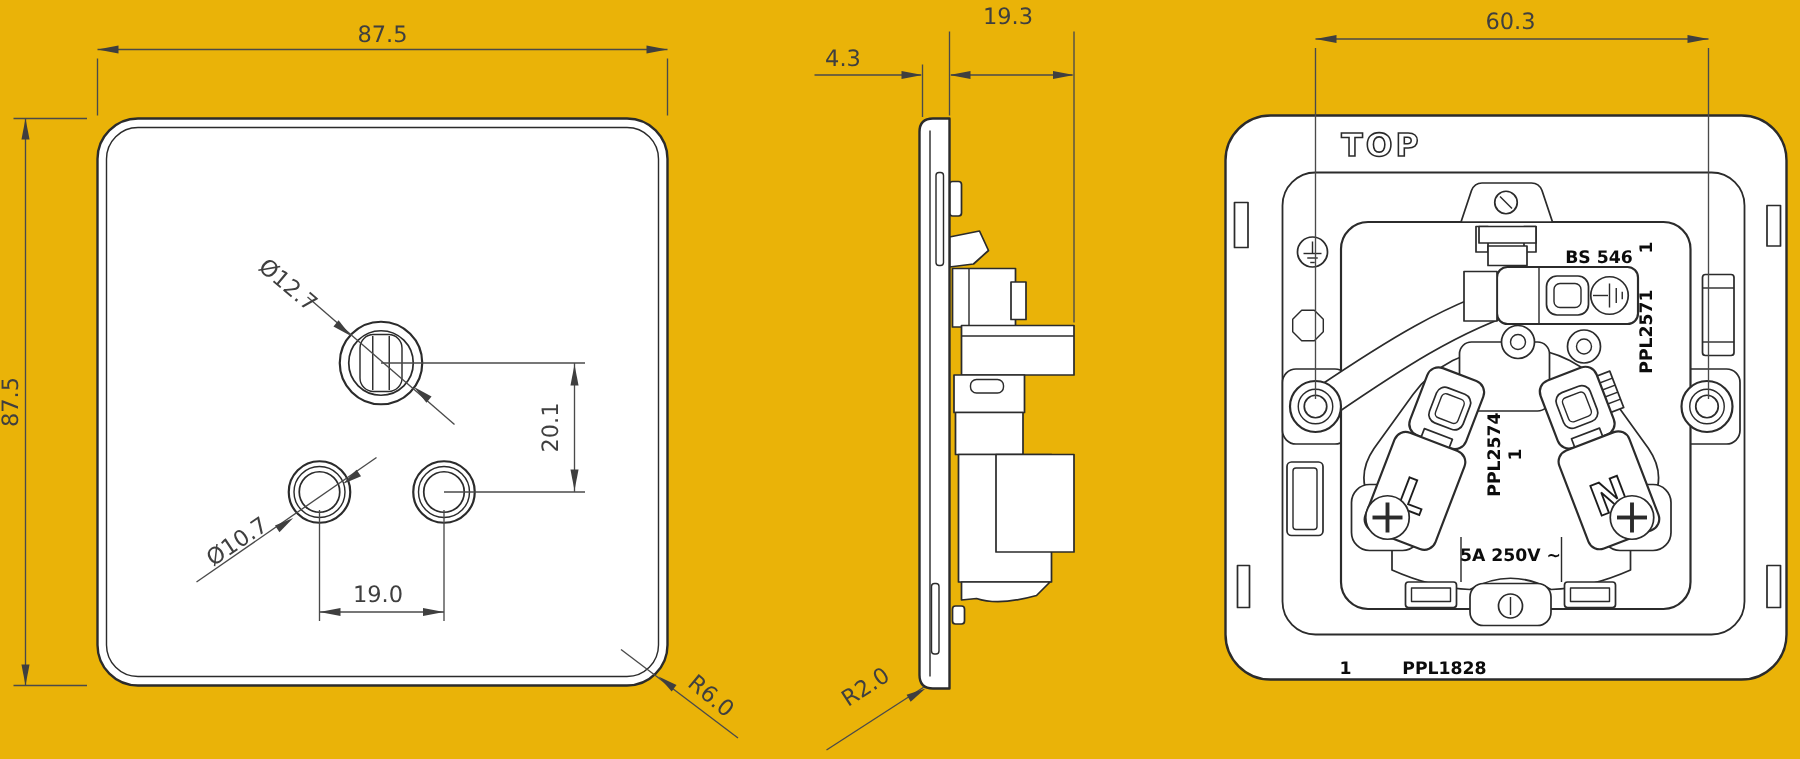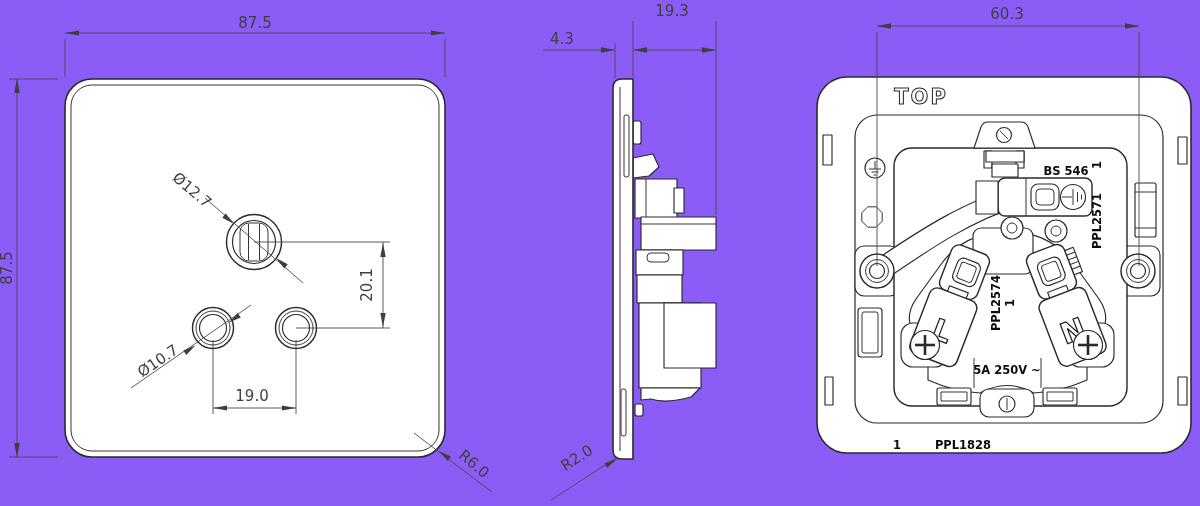--- a/index.html
+++ b/index.html
@@ -1,16 +1,16 @@
 <!DOCTYPE html>
 <html><head>
 <meta charset="utf-8">
 <style>
   html,body{margin:0;padding:0;background:#ffffff;}
-  .canvas{position:relative;width:1200px;height:506px;background:#8b5cf6;overflow:hidden;
+  .canvas{position:relative;width:1200px;height:506px;background:#eab308;overflow:hidden;
           font-family:"DejaVu Sans",sans-serif;}
   svg{display:block;}
   
   .outline{fill:#fff;stroke:#2b2b2b;stroke-width:1.6;stroke-linejoin:round;}
   .det{fill:#fff;stroke:#2b2b2b;stroke-width:1.15;stroke-linejoin:round;}
   .det2{fill:#fff;stroke:#2b2b2b;stroke-width:1.45;stroke-linejoin:round;}
   .thin{fill:none;stroke:#2b2b2b;stroke-width:0.95;stroke-linejoin:round;}
   .dim{fill:none;stroke:#4a4a4a;stroke-width:0.9;}
   .arr{fill:#3f3f3f;stroke:none;}
   .cross{fill:none;stroke:#2b2b2b;stroke-width:2.6;}

